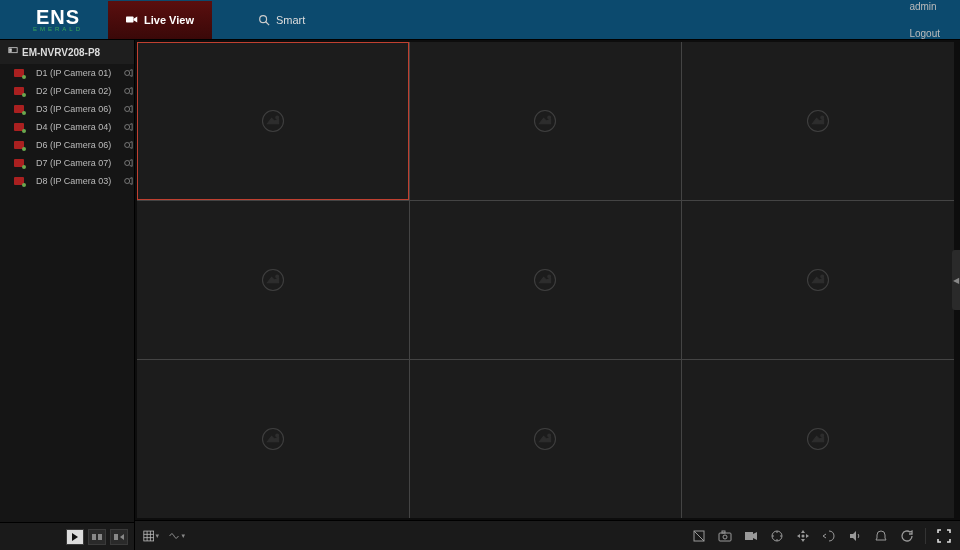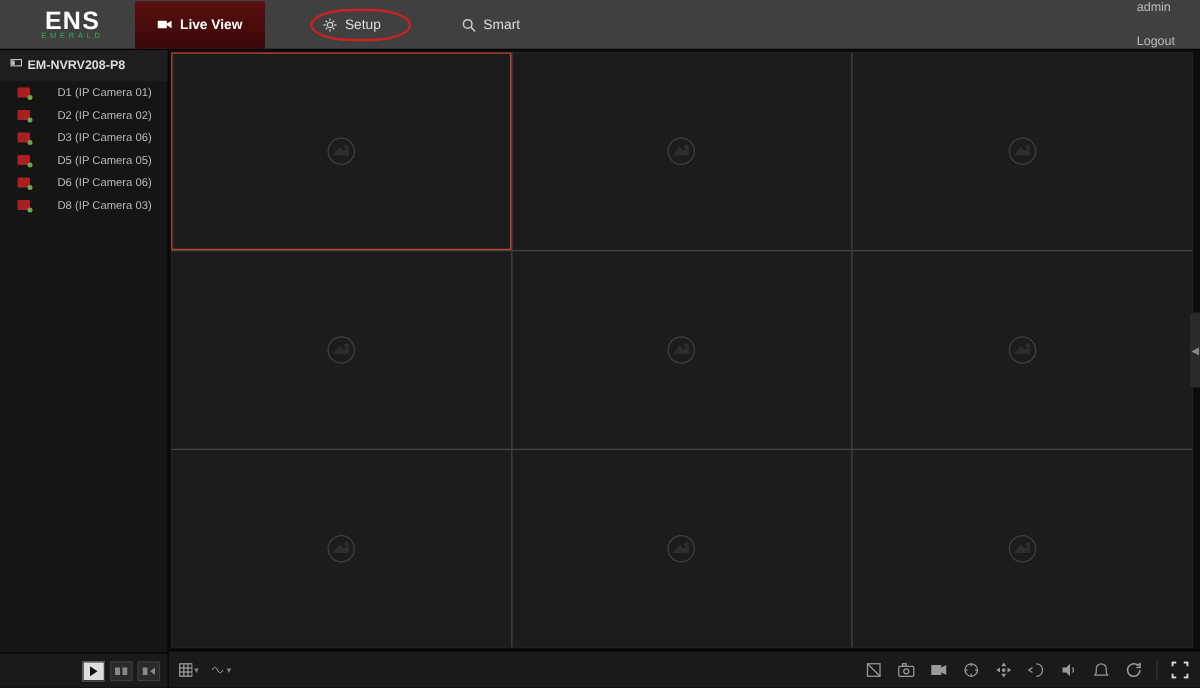--- a/index.html
+++ b/index.html
@@ -1,37 +1,37 @@
 <!DOCTYPE html>
 <html><head>
 <meta charset="utf-8">
 <style>
   * { box-sizing: border-box; margin: 0; padding: 0; }
   html, body { width: 960px; height: 550px; background: #000; color: #ccc; font-family: Arial, sans-serif; font-size: 11px; overflow: hidden; }
   
-  .topbar { height: 40px; background: #404040; display: flex; align-items: center; padding: 0 8px; border-bottom: 1px solid #000; }
+  .topbar { height: 40px; background: #0c4a6e; display: flex; align-items: center; padding: 0 8px; border-bottom: 1px solid #000; }
   .logo { width: 100px; display: flex; flex-direction: column; align-items: center; justify-content: center; color: #fff; }
   .logo .big { font-size: 20px; font-weight: bold; letter-spacing: 1px; line-height: 18px; }
   .logo .small { font-size: 6px; letter-spacing: 3px; color: #3aa65a; }
   
   .nav { display: flex; align-items: center; height: 100%; gap: 28px; }
   .nav-item { display: flex; align-items: center; gap: 6px; height: 38px; padding: 0 18px; cursor: pointer; font-size: 11px; color: #ddd; position: relative; }
   .nav-item.active { background: linear-gradient(#5a0f0f, #3a0808); color: #fff; font-weight: bold; }
   .nav-item .nicon { width: 12px; height: 12px; display: inline-flex; align-items: center; justify-content: center; }
   .setup-circle { position: absolute; left: 8px; right: -6px; top: 6px; bottom: 6px; border: 2px solid #cc2022; border-radius: 50% / 60%; pointer-events: none; }
   
   .top-right { margin-left: auto; display: flex; gap: 16px; padding-right: 12px; font-size: 10px; flex-direction: column; }
   .top-right span { cursor: pointer; color: #bbb; }
   
   .body { display: flex; height: calc(550px - 40px); }
   
   .sidebar { width: 135px; background: #151515; display: flex; flex-direction: column; border-right: 1px solid #000; }
   .device-hdr { display: flex; align-items: center; gap: 4px; padding: 6px 8px; background: #1e1e1e; font-size: 10px; font-weight: bold; color: #ddd; }
   .chan-list { flex: 1; overflow: hidden; }
-  .chan { display: flex; align-items: center; gap: 22px; padding: 4px 6px 4px 14px; font-size: 9px; color: #bbb; cursor: pointer; }
+  .chan { display: flex; align-items: center; gap: 12px; padding: 4px 6px 4px 14px; font-size: 9px; color: #bbb; cursor: pointer; }
   .chan .cicon { width: 10px; height: 8px; background: #aa2020; border-radius: 1px; position: relative; flex-shrink: 0; }
   .chan .cicon::after { content:""; position:absolute; right:-2px; bottom:-2px; width:4px; height:4px; background:#6aa84f; border-radius:50%; }
   .chan .lab { flex: 1; white-space: nowrap; }
   .chan .ricon { width: 10px; height: 10px; color:#888; flex-shrink:0; }
   
   .side-footer { height: 28px; background: #1a1a1a; border-top: 1px solid #000; display: flex; align-items: center; justify-content: flex-end; gap: 4px; padding: 0 6px; }
   .side-footer .fb { width: 18px; height: 16px; background: #2a2a2a; border: 1px solid #3a3a3a; display:flex; align-items:center; justify-content:center; font-size:9px; color:#ccc; cursor:pointer; }
   .side-footer .fb.play { background:#ddd; color:#111; }
   
   .main { flex: 1; display: flex; flex-direction: column; background: #0d0d0d; }
@@ -63,30 +63,20 @@
       <span class="nicon">
         <svg viewBox="0 0 16 12" fill="#fff">
             <rect x="0" y="2" width="10" height="8" rx="1"></rect>
             <path d="M10 5 L15 2 L15 10 L10 7 Z"></path>
           </svg>
       </span>
       <span>Live View</span>
     </div>
     <div class="nav-item">
       <span class="nicon">
-        <svg viewBox="0 0 14 14" fill="none" stroke="#ccc" stroke-width="1.2">
-            <circle cx="7" cy="7" r="2.5"></circle>
-            <path d="M7 1v2M7 11v2M1 7h2M11 7h2M3 3l1.4 1.4M9.6 9.6L11 11M11 3L9.6 4.4M4.4 9.6L3 11"></path>
-          </svg>
-      </span>
-      <span>Setup</span>
-      <span class="setup-circle"></span>
-    </div>
-    <div class="nav-item">
-      <span class="nicon">
         <svg viewBox="0 0 14 14" fill="none" stroke="#ccc" stroke-width="1.4">
             <circle cx="6" cy="6" r="4"></circle>
             <path d="M9 9l4 4"></path>
           </svg>
       </span>
       <span>Smart</span>
     </div>
   </div>
   <div class="top-right">
     <span>admin</span>
@@ -126,29 +116,37 @@
         <div class="chan">
           <span class="cicon"></span>
           <span class="lab">D3 (IP Camera 06)</span>
           <span class="ricon"><svg width="10" height="10" viewBox="0 0 12 12" fill="none" stroke="#888" stroke-width="1">
               <circle cx="5" cy="6" r="3"></circle>
               <path d="M8 3l3-1v8l-3-1"></path>
             </svg></span>
         </div>
         <div class="chan">
           <span class="cicon"></span>
-          <span class="lab">D5 (IP Camera 05)</span>
+          <span class="lab">D4 (IP Camera 04)</span>
           <span class="ricon"><svg width="10" height="10" viewBox="0 0 12 12" fill="none" stroke="#888" stroke-width="1">
               <circle cx="5" cy="6" r="3"></circle>
               <path d="M8 3l3-1v8l-3-1"></path>
             </svg></span>
         </div>
         <div class="chan">
           <span class="cicon"></span>
           <span class="lab">D6 (IP Camera 06)</span>
+          <span class="ricon"><svg width="10" height="10" viewBox="0 0 12 12" fill="none" stroke="#888" stroke-width="1">
+              <circle cx="5" cy="6" r="3"></circle>
+              <path d="M8 3l3-1v8l-3-1"></path>
+            </svg></span>
+        </div>
+        <div class="chan">
+          <span class="cicon"></span>
+          <span class="lab">D7 (IP Camera 07)</span>
           <span class="ricon"><svg width="10" height="10" viewBox="0 0 12 12" fill="none" stroke="#888" stroke-width="1">
               <circle cx="5" cy="6" r="3"></circle>
               <path d="M8 3l3-1v8l-3-1"></path>
             </svg></span>
         </div>
         <div class="chan">
           <span class="cicon"></span>
           <span class="lab">D8 (IP Camera 03)</span>
           <span class="ricon"><svg width="10" height="10" viewBox="0 0 12 12" fill="none" stroke="#888" stroke-width="1">
               <circle cx="5" cy="6" r="3"></circle>

